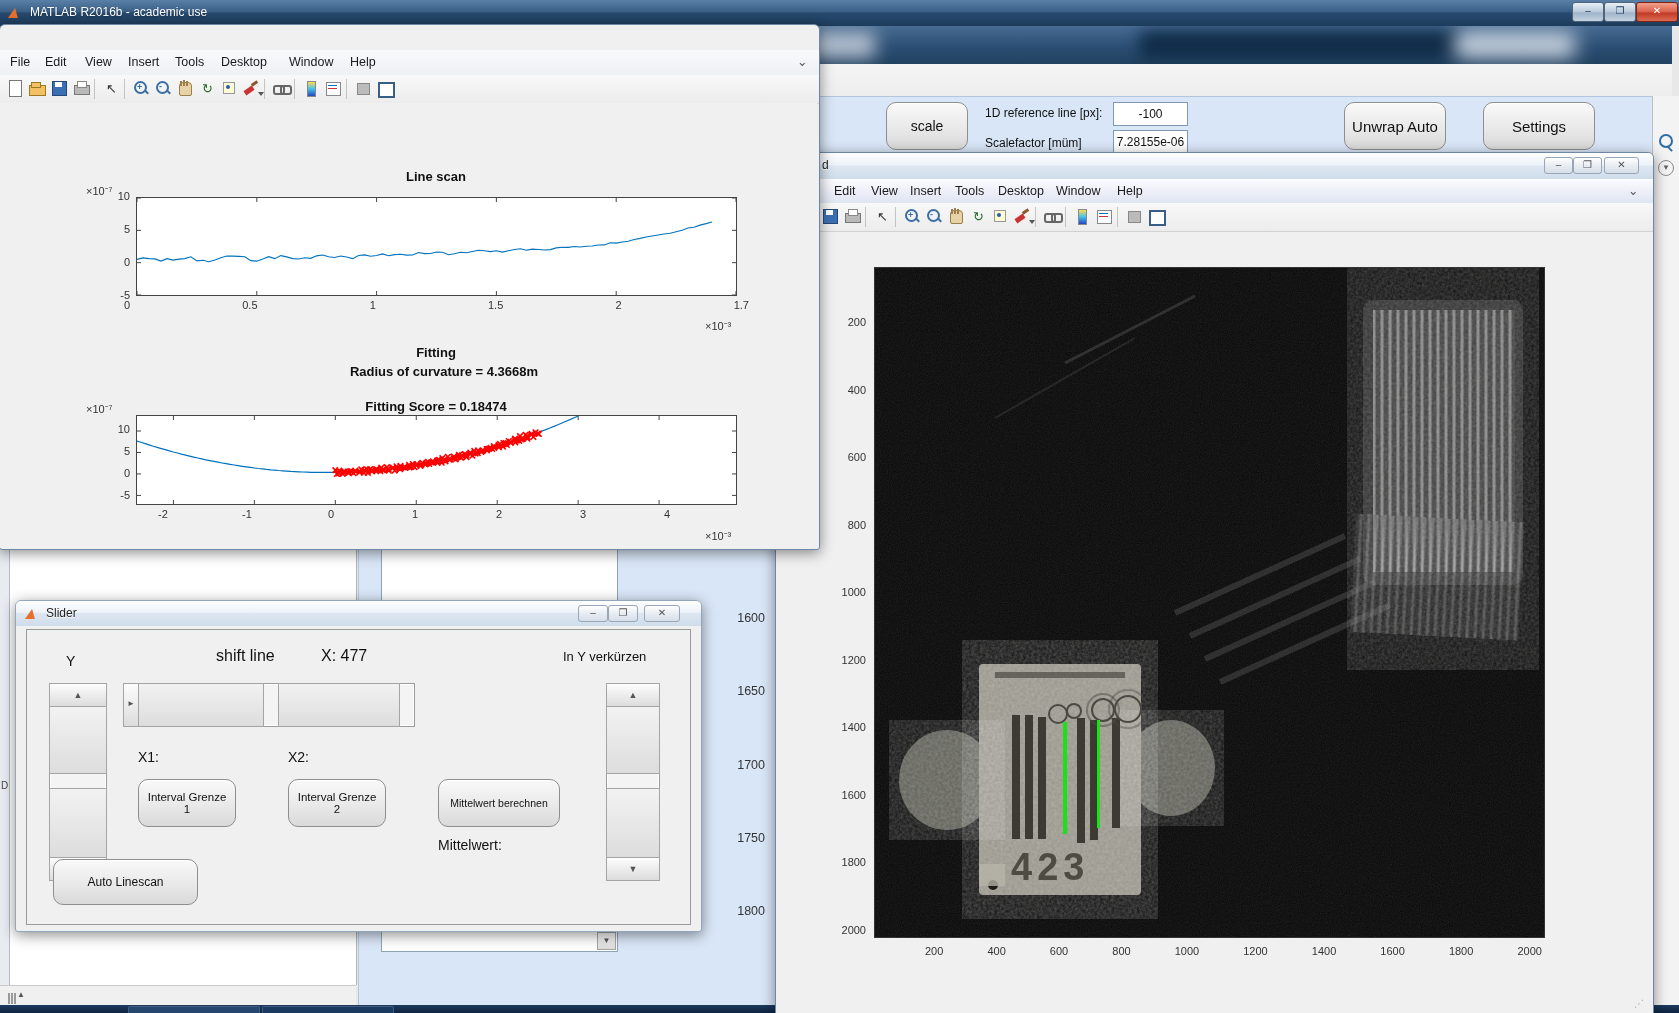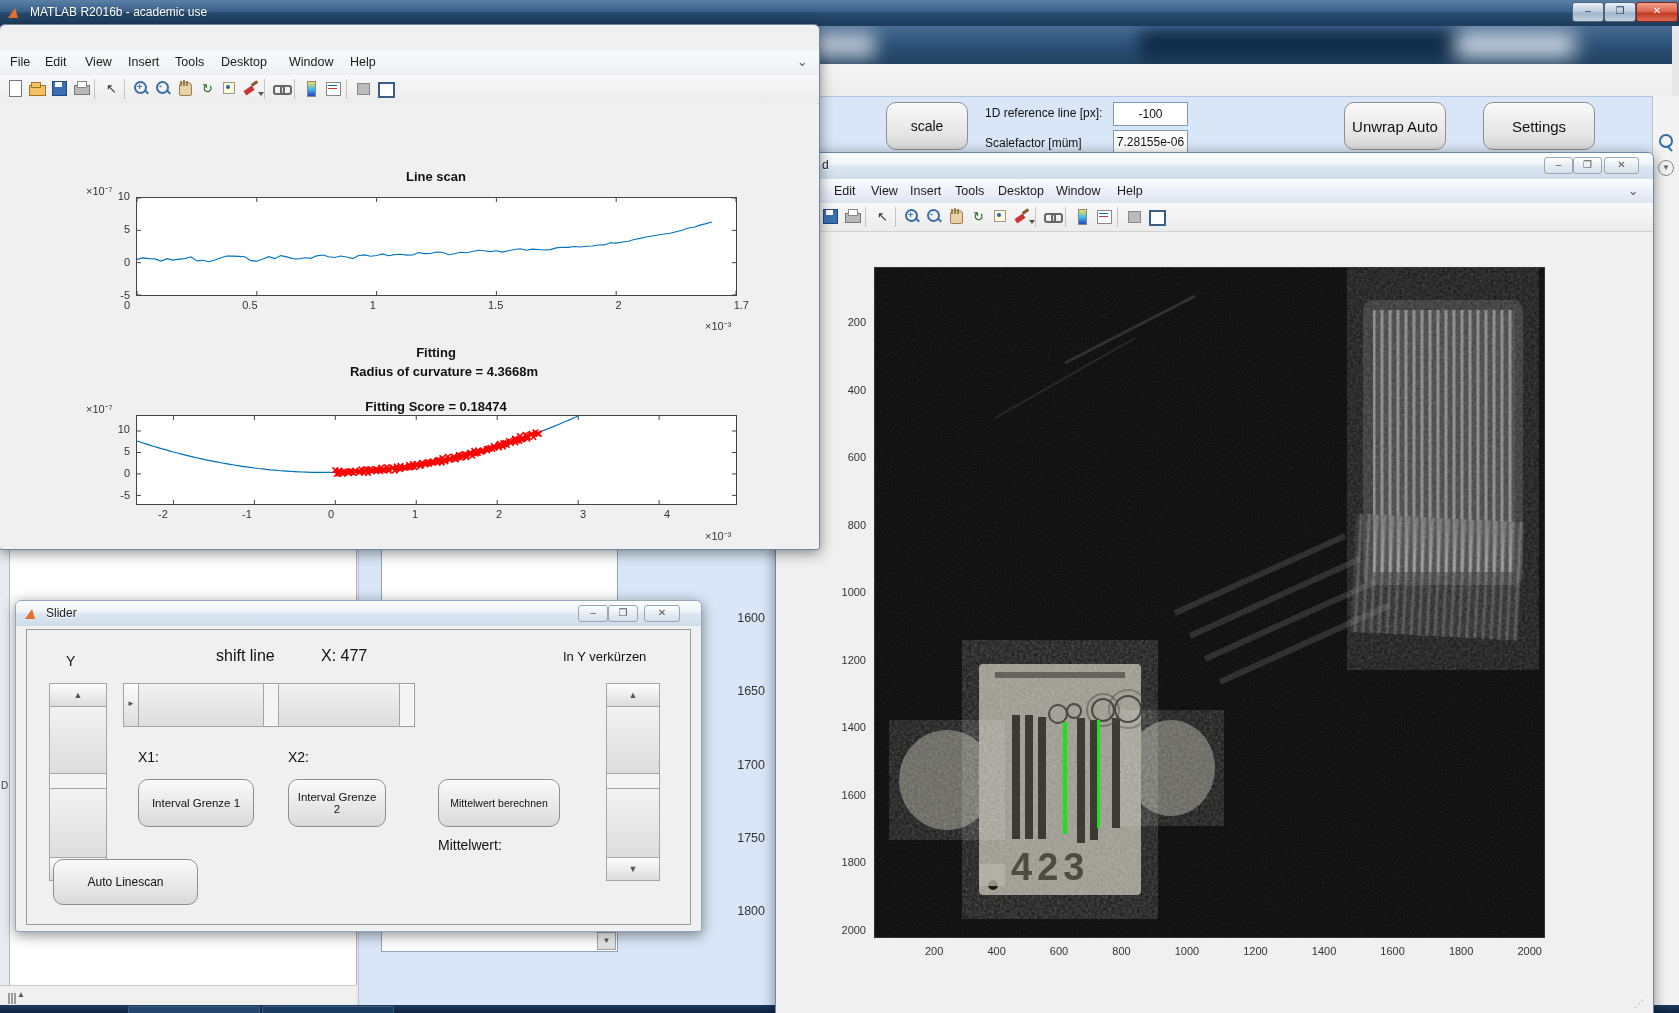--- a/index.html
+++ b/index.html
@@ -512,18 +512,18 @@
 
   <div class="sld" style="left:590px;top:82px;width:52px;height:196px;">
     <span class="arrow" style="top:0;">▲</span>
     <span class="thumb" style="top:22px;height:66px;"></span>
     <span class="thumb" style="top:104px;height:68px;"></span>
     <span class="arrow" style="bottom:0;">▼</span>
   </div>
 
   <span class="lbl" style="left:122px;top:148px;font-size:14px;">X1:</span>
   <span class="lbl" style="left:272px;top:148px;font-size:14px;">X2:</span>
-  <button class="btn7 small" style="left:122px;top:178px;width:116px;height:48px;">Interval Grenze 1</button>
+  <button class="btn7 small" style="left:122px;top:178px;width:98px;height:48px;">Interval Grenze 1</button>
   <button class="btn7 small" style="left:272px;top:178px;width:98px;height:48px;">Interval Grenze 2</button>
   <button class="btn7 small" style="left:422px;top:178px;width:122px;height:48px;font-size:10.5px;">Mittelwert berechnen</button>
   <span class="lbl" style="left:422px;top:236px;font-size:14px;">Mittelwert:</span>
   <button class="btn7" style="left:37px;top:258px;width:145px;height:46px;font-size:12px;">Auto Linescan</button>
 </div>
 
 </body></html>

